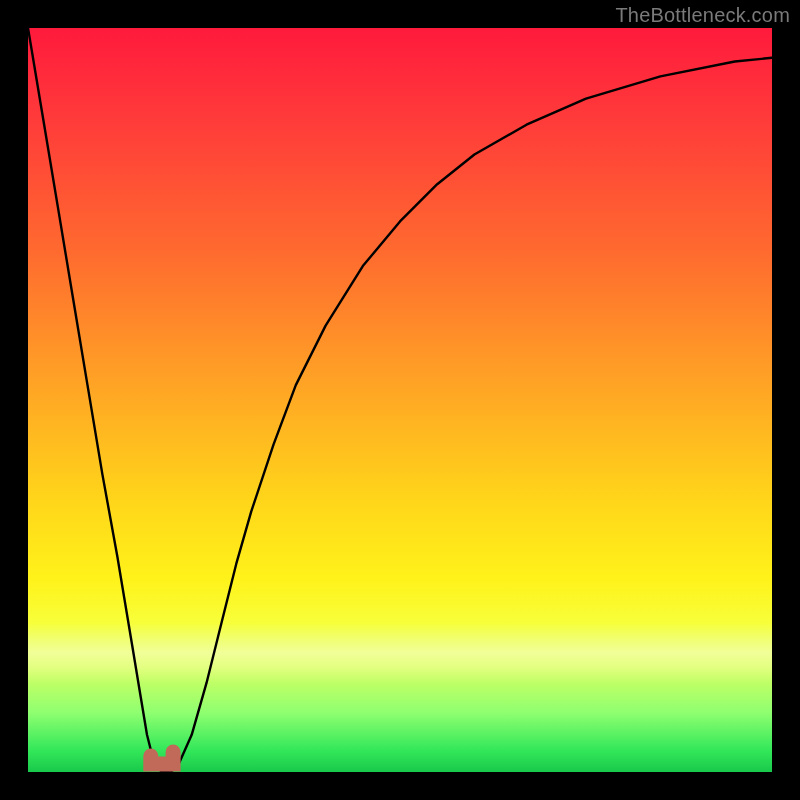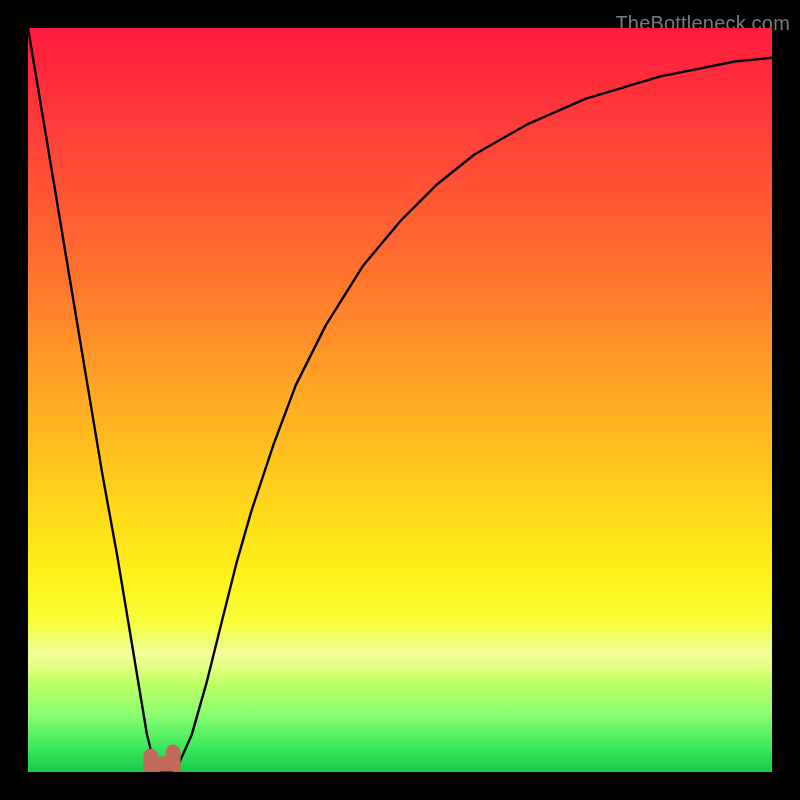--- a/index.html
+++ b/index.html
@@ -63,21 +63,20 @@
     inset: 0;
   }
   .watermark {
     position: absolute;
     top: 4px;
     right: 10px;
     color: #7a7a7a;
     font-size: 20px;
     letter-spacing: 0.2px;
     font-weight: 500;
-    margin-top: 8px;
   }
 </style>
 </head>
 <body>
 
 <div class="frame">
   <div class="watermark">TheBottleneck.com</div>
 
   <div class="plot">
     <div class="gradient"></div>

